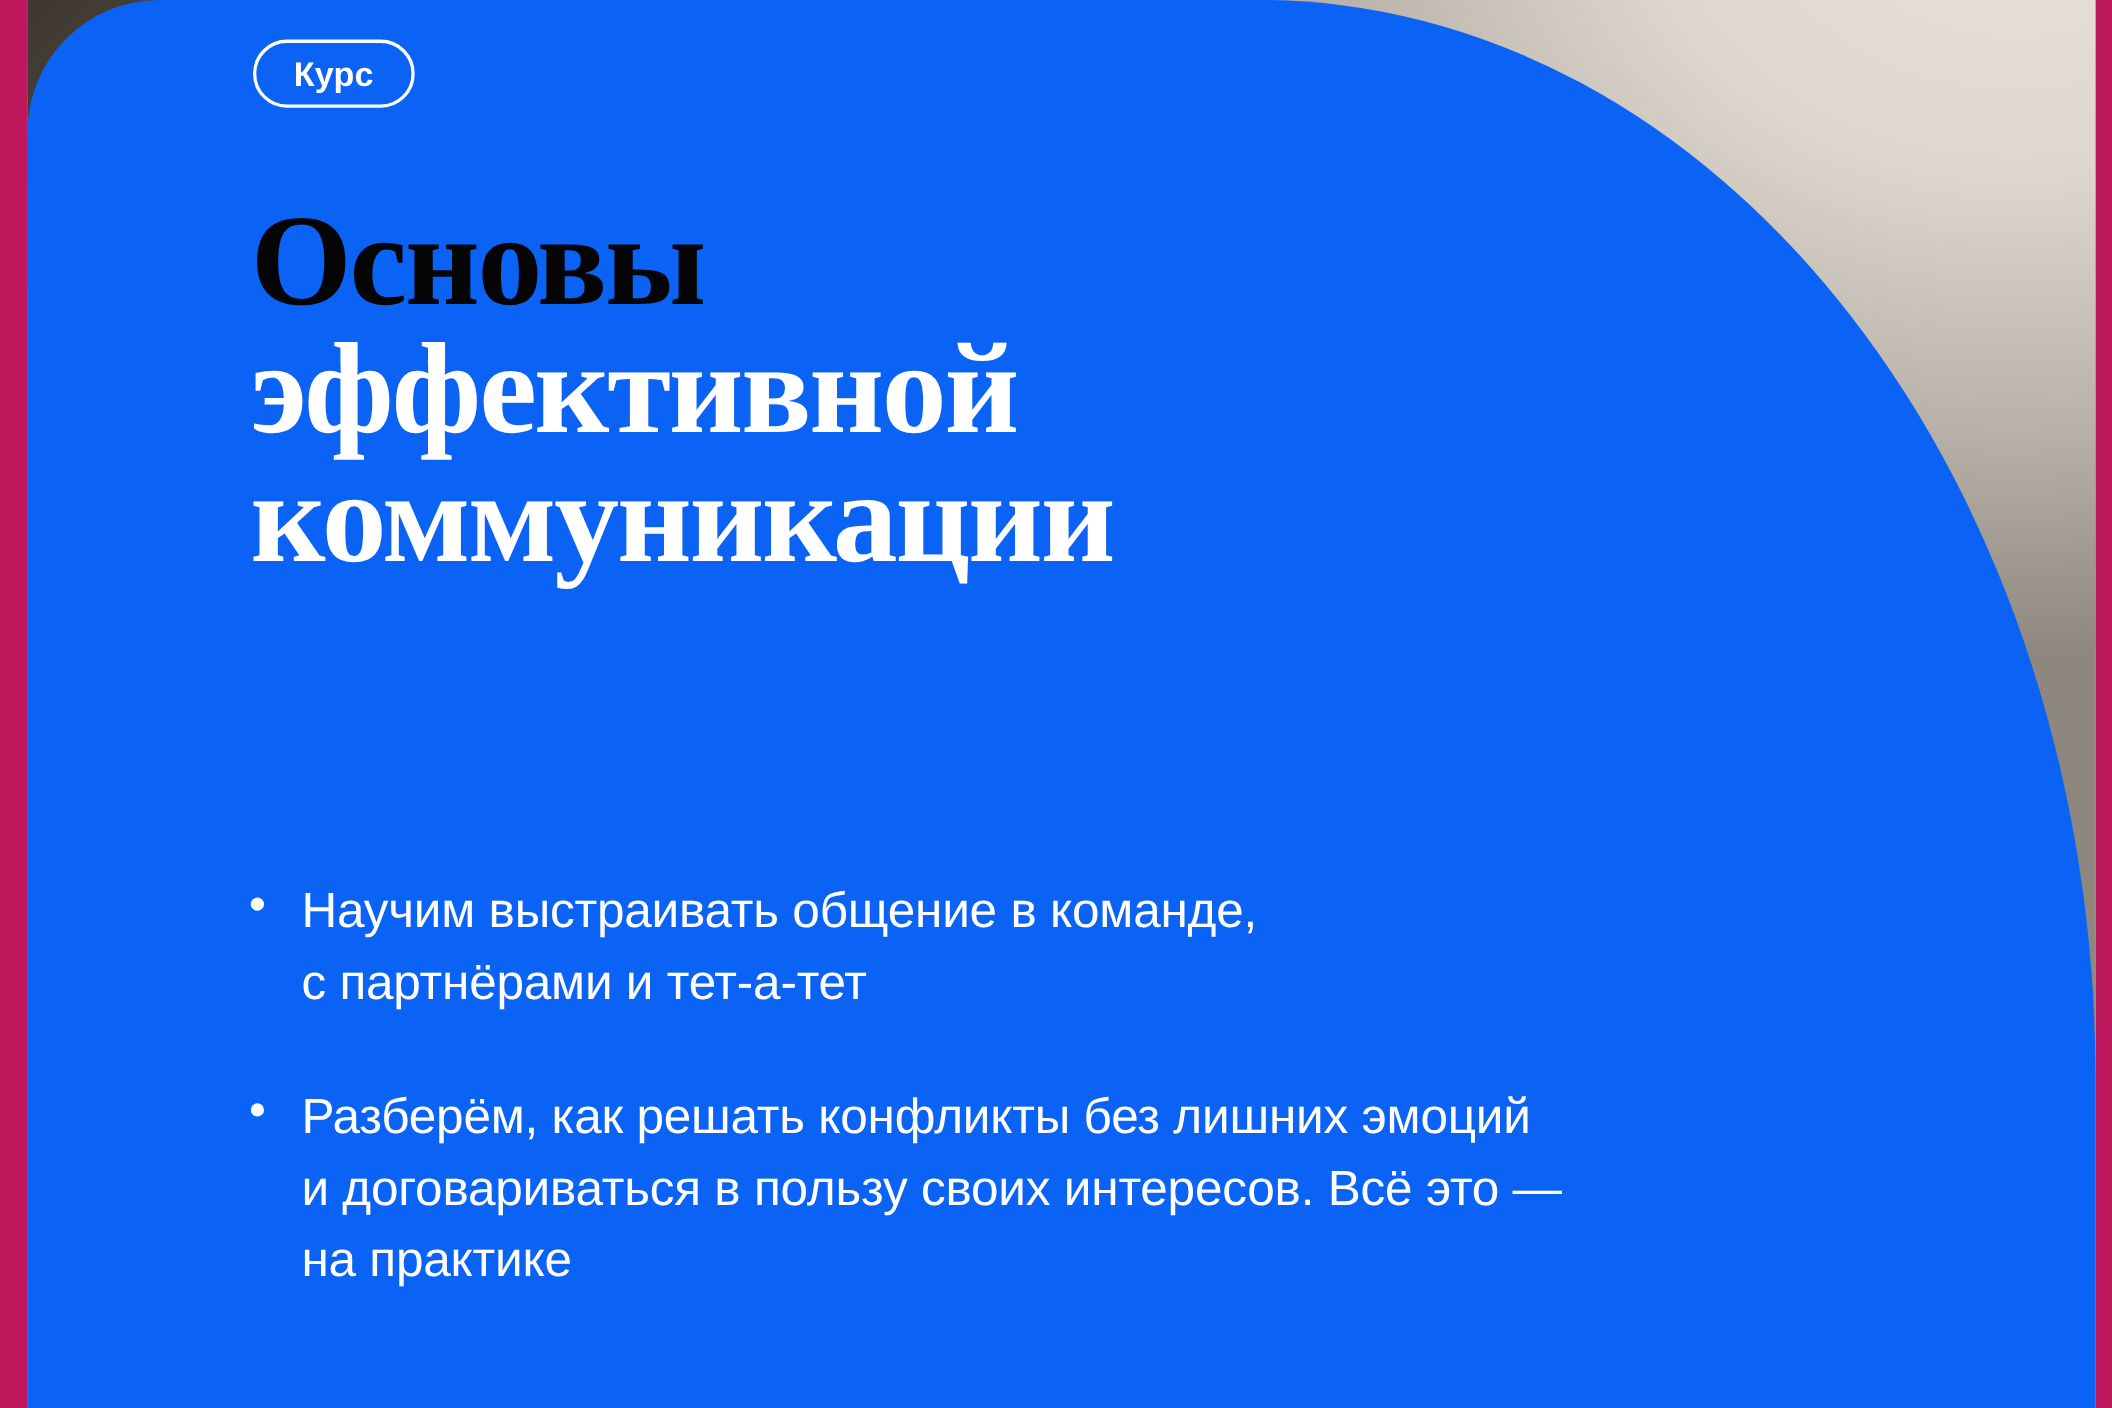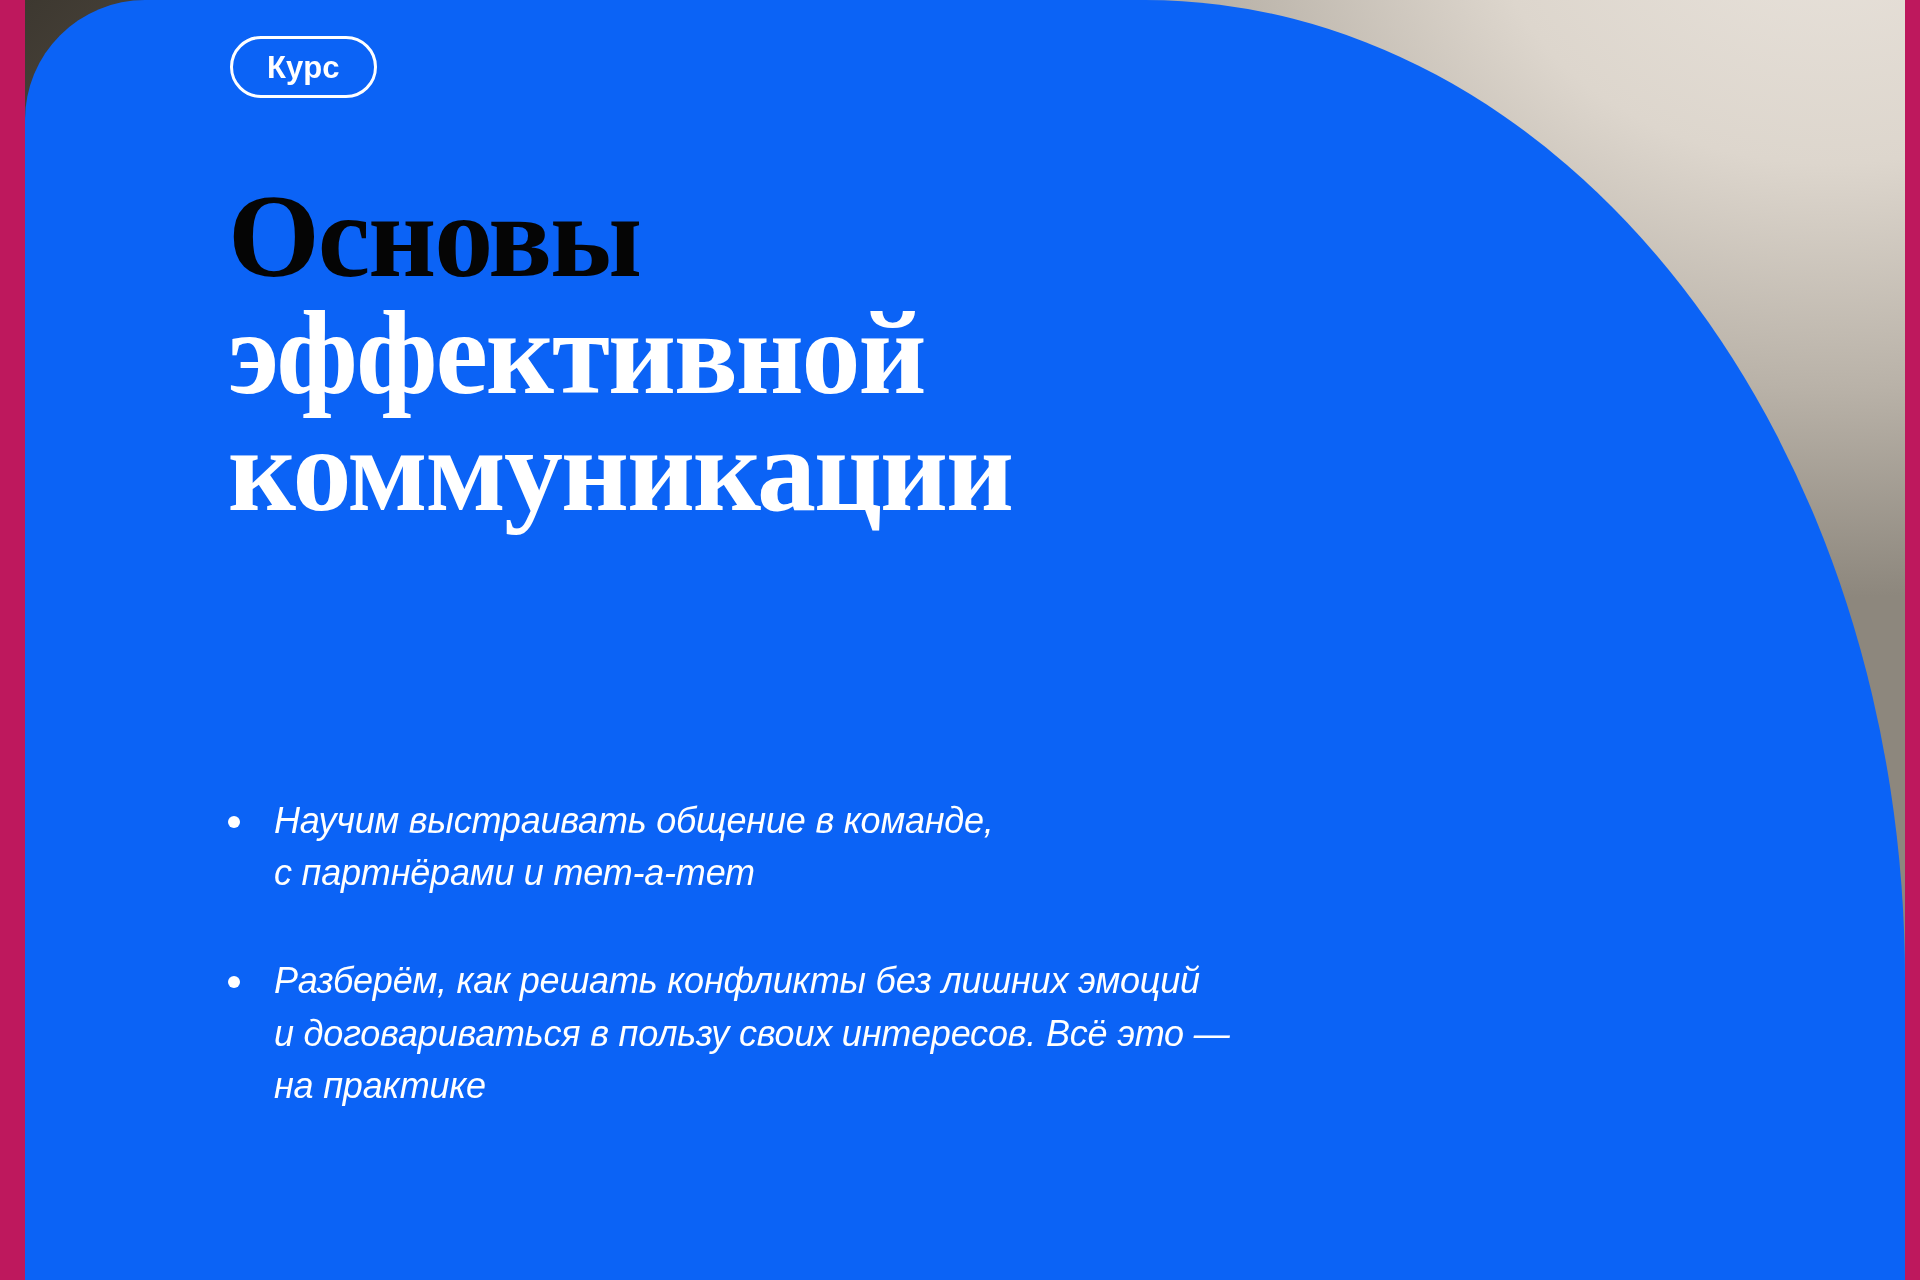--- a/index.html
+++ b/index.html
@@ -125,26 +125,25 @@
     flex: 0 0 auto;
     width: 12px;
     height: 12px;
     border-radius: 50%;
     background: #ffffff;
     margin-top: 21px;
     margin-right: 34px;
   }
   .bullet-text {
     color: #ffffff;
-    font-size: 36px;
+    font-size: 45px;
     font-weight: 400;
     line-height: 1.45;
     letter-spacing: -0.2px;
     white-space: pre-line;
-    font-style: italic;
   }
 </style>
 </head>
 <body>
 
 <div class="stage">
 
   <div class="backdrop">
     <div class="backdrop-dark-corner"></div>
   </div>

